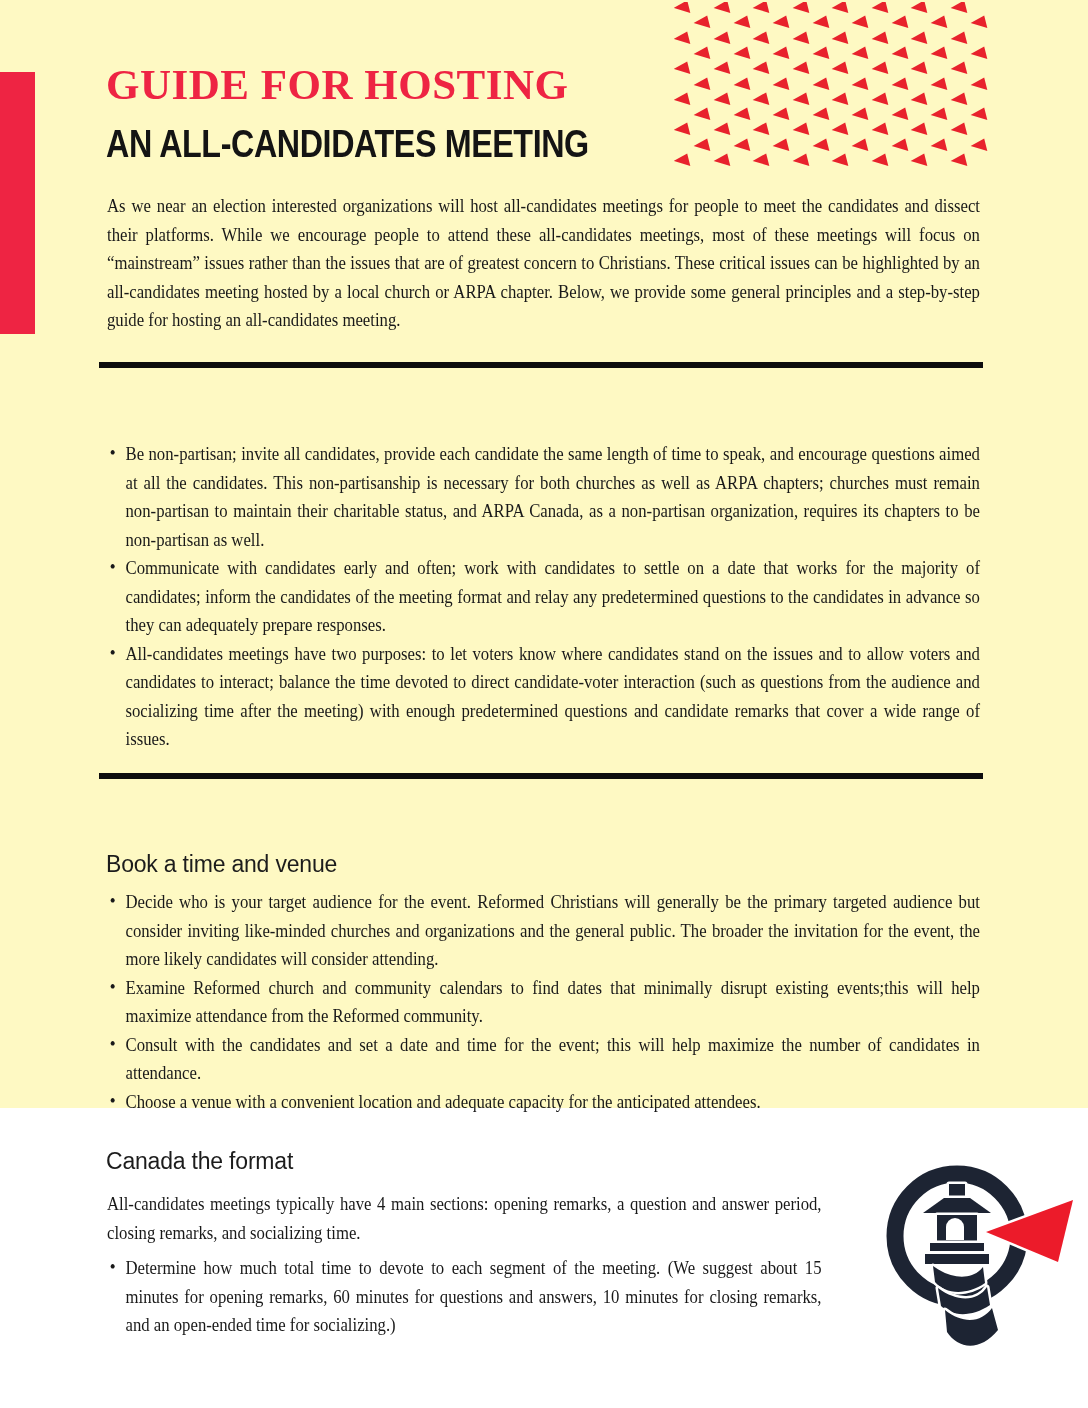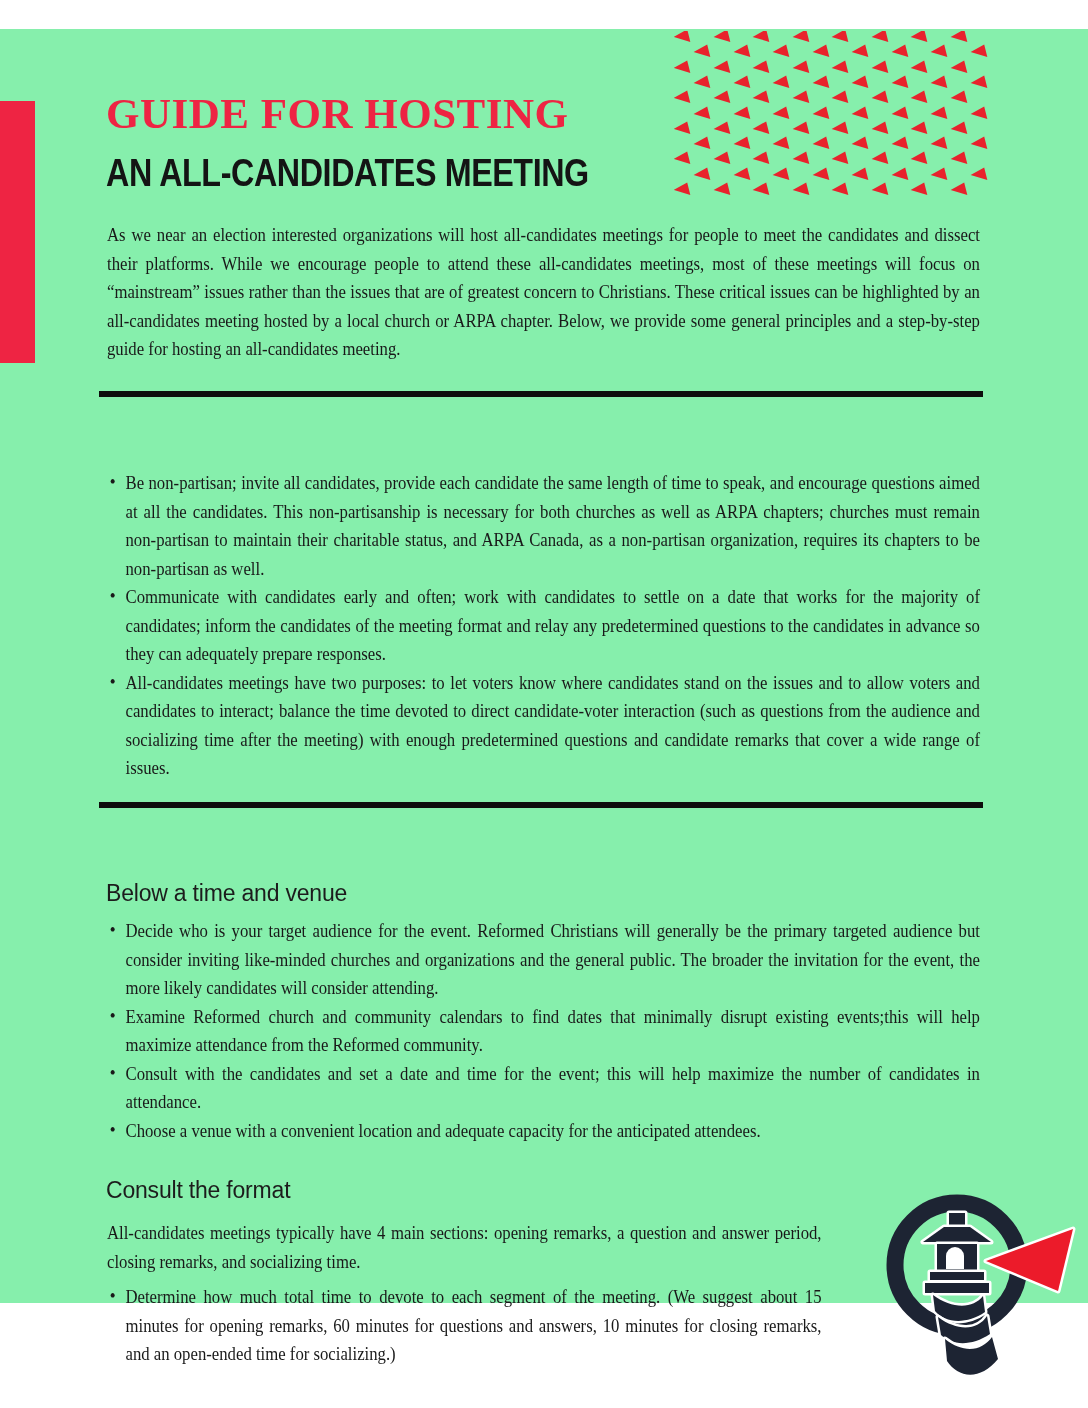--- a/index.html
+++ b/index.html
@@ -11,21 +11,21 @@
   }
   *{box-sizing:border-box;}
   html,body{margin:0;padding:0;}
   body{
     width:1088px;height:1408px;
     background:#ffffff;
     font-family:"Liberation Serif", serif;
     position:relative;
     overflow:hidden;
   }
-  .page{position:absolute;inset:0;width:1088px;height:1274px;background:#86efac;margin-top:29px;}
+  .page{position:absolute;inset:0;width:1088px;height:1108px;background:#fef9c3;}
   .abs{position:absolute;}
 
   
   .red-bar{left:0;top:72px;width:35px;height:262px;background:var(--red);}
 
   
   .pattern{left:674px;top:2px;width:324px;height:172px;overflow:hidden;}
   .tri{
     position:absolute;width:0;height:0;
     border-right:15px solid var(--tri);
@@ -190,30 +190,30 @@
 
   <div class="abs body-text" style="left:107px;top:440px;">
     <p class="bullet">Be non-partisan; invite all candidates, provide each candidate the same length of time to speak, and encourage questions aimed at all the candidates. This non-partisanship is necessary for both churches as well as ARPA chapters; churches must remain non-partisan to maintain their charitable status, and ARPA Canada, as a non-partisan organization, requires its chapters to be non-partisan as well.</p>
     <p class="bullet">Communicate with candidates early and often; work with candidates to settle on a date that works for the majority of candidates; inform the candidates of the meeting format and relay any predetermined questions to the candidates in advance so they can adequately prepare responses.</p>
     <p class="bullet">All-candidates meetings have two purposes: to let voters know where candidates stand on the issues and to allow voters and candidates to interact; balance the time devoted to direct candidate-voter interaction (such as questions from the audience and socializing time after the meeting) with enough predetermined questions and candidate remarks that cover a wide range of issues.</p>
   </div>
 
   <div class="abs rule" style="top:773px;"></div>
 
 
-  <h3 class="abs h3" style="left:106px;top:851px;">Below a time and venue</h3>
+  <h3 class="abs h3" style="left:106px;top:851px;">Book a time and venue</h3>
 
   <div class="abs body-text" style="left:107px;top:888px;">
     <p class="bullet">Decide who is your target audience for the event. Reformed Christians will generally be the primary targeted audience but consider inviting like-minded churches and organizations and the general public. The broader the invitation for the event, the more likely candidates will consider attending.</p>
     <p class="bullet">Examine Reformed church and community calendars to find dates that minimally disrupt existing events;this will help maximize attendance from the Reformed community.</p>
     <p class="bullet">Consult with the candidates and set a date and time for the event; this will help maximize the number of candidates in attendance.</p>
     <p class="bullet">Choose a venue with a convenient location and adequate capacity for the anticipated attendees.</p>
   </div>
 
-  <h3 class="abs h3" style="left:106px;top:1148px;">Consult the format</h3>
+  <h3 class="abs h3" style="left:106px;top:1148px;">Canada the format</h3>
 
   <div class="abs body-text narrow" style="left:107px;top:1190px;">All-candidates meetings typically have 4 main sections: opening remarks, a question and answer period, closing remarks, and socializing time.</div>
 
   <div class="abs body-text narrow" style="left:107px;top:1254px;">
     <p class="bullet">Determine how much total time to devote to each segment of the meeting. (We suggest about 15 minutes for opening remarks, 60 minutes for questions and answers, 10 minutes for closing remarks, and an open-ended time for socializing.)</p>
   </div>
 
   <svg class="abs logo" viewBox="0 0 202 208" xmlns="http://www.w3.org/2000/svg">
 
     <g>

